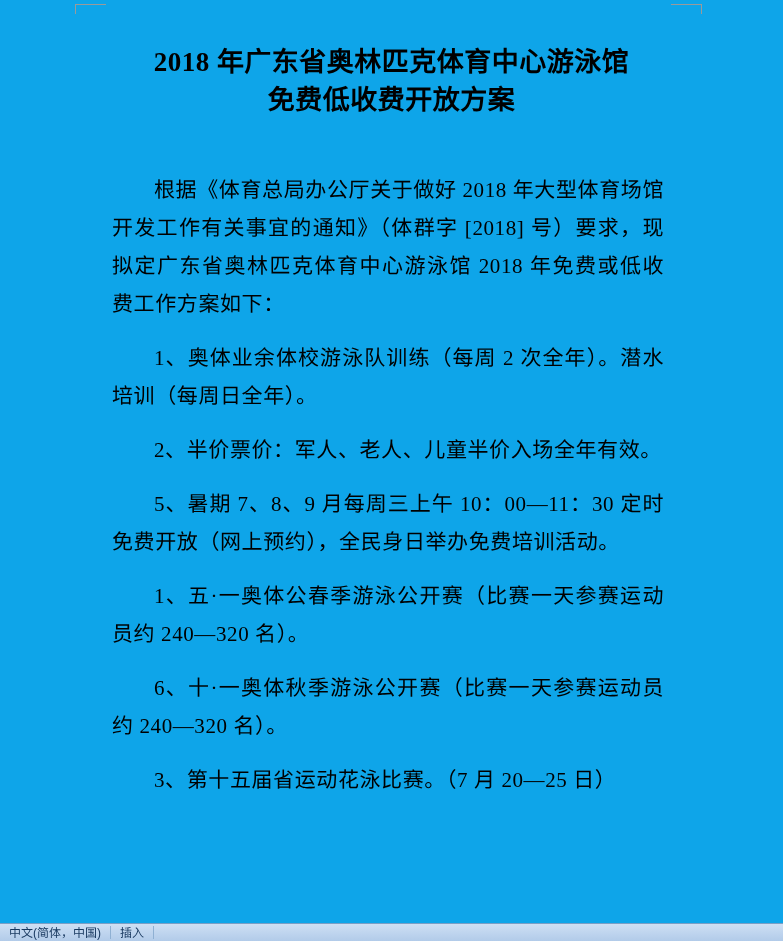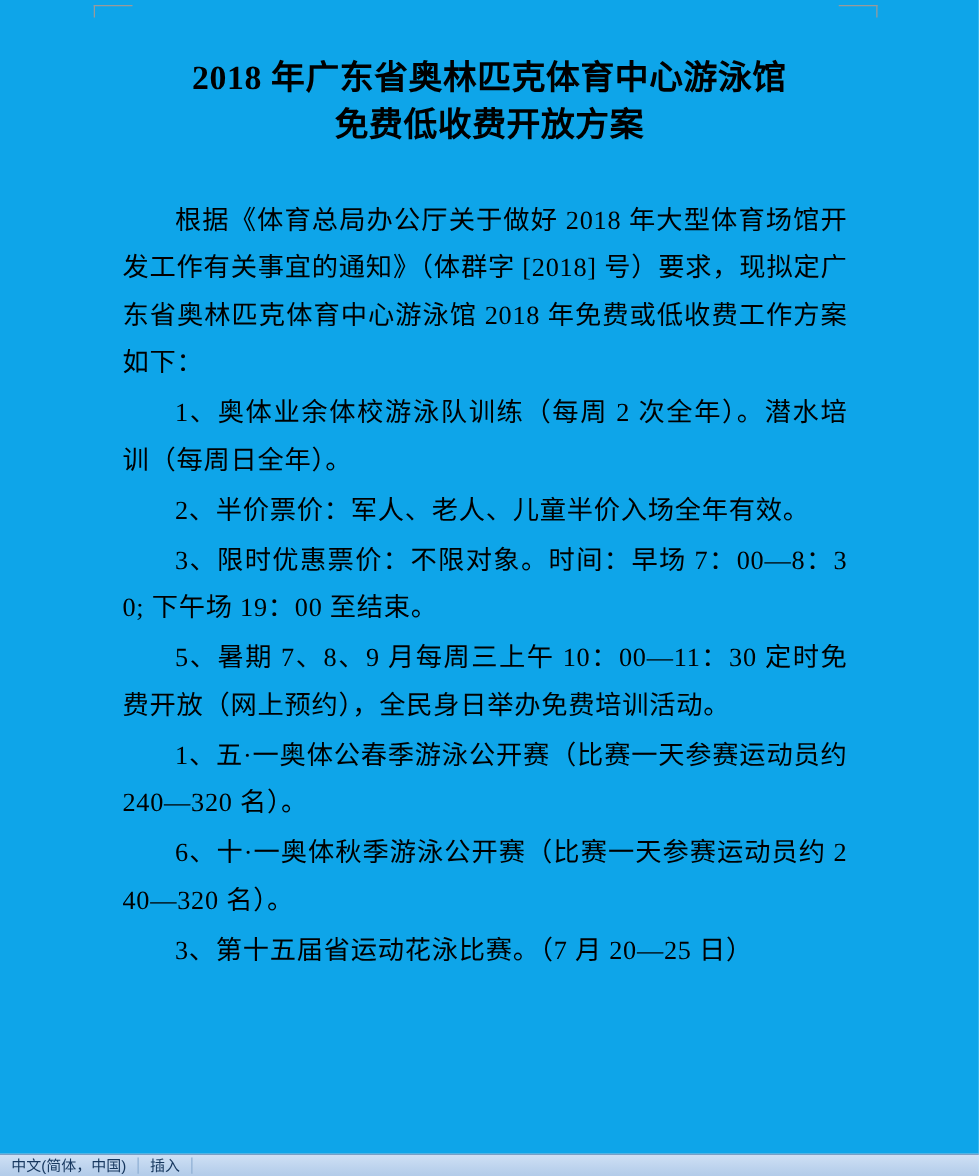--- a/index.html
+++ b/index.html
@@ -78,21 +78,21 @@
   }
 
   #body-block {
     position: absolute;
     left: 96px;
     top: 155px;
     width: 584px;
   }
 
   .para {
-    margin: 2px;
+    margin: 16px;
     padding: 0;
     font-size: 21px;
     line-height: 38px;
     text-align: justify;
     text-justify: inter-ideograph;
     letter-spacing: 0.6px;
     word-break: break-all;
     font-family: "Liberation Serif", "DejaVu Serif", serif;
   }
   .para.indent {
@@ -147,21 +147,20 @@
       <h1 class="doc-title">
         <span class="title-line">2018 年广东省奥林匹克体育中心游泳馆</span>
         <span class="title-line">免费低收费开放方案</span>
       </h1>
     </div>
 
     <div id="body-block">
       <p class="para indent">根据《体育总局办公厅关于做好 2018 年大型体育场馆开发工作有关事宜的通知》（体群字 [2018] 号）要求，现拟定广东省奥林匹克体育中心游泳馆 2018 年免费或低收费工作方案如下：</p>
       <p class="para indent">1、奥体业余体校游泳队训练（每周 2 次全年）。潜水培训（每周日全年）。</p>
       <p class="para indent">2、半价票价：军人、老人、儿童半价入场全年有效。</p>
-      <p class="para indent">3、限时优惠票价：不限对象。时间：早场 7：00—8：30; 下午场 19：00 至结束。</p>
       <p class="para indent">5、暑期 7、8、9 月每周三上午 10：00—11：30 定时免费开放（网上预约），全民身日举办免费培训活动。</p>
       <p class="para indent">1、五·一奥体公春季游泳公开赛（比赛一天参赛运动员约 240—320 名）。</p>
       <p class="para indent">6、十·一奥体秋季游泳公开赛（比赛一天参赛运动员约 240—320 名）。</p>
       <p class="para indent">3、第十五届省运动花泳比赛。（7 月 20—25 日）</p>
     </div>
 
   </div>
 </div>
 
 <div id="status-bar">

